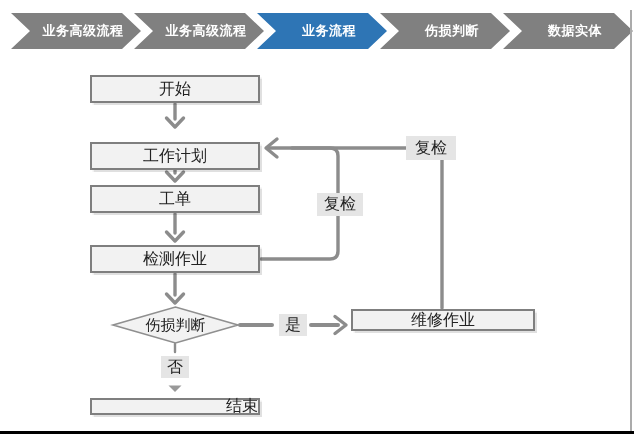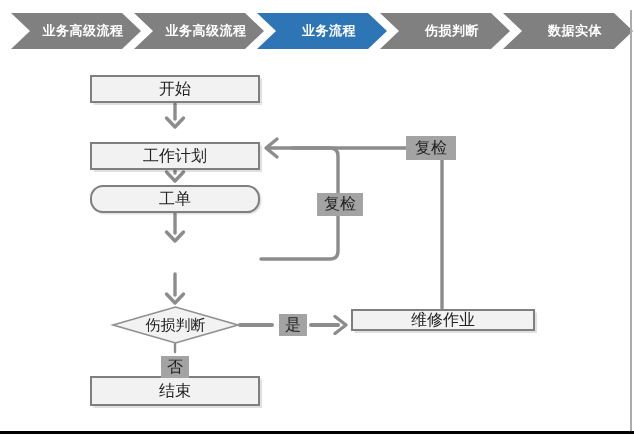--- a/index.html
+++ b/index.html
@@ -40,34 +40,34 @@
   .node {
     position: absolute;
     background: #F2F2F2;
     border: 2px solid #7F7F7F;
     box-shadow: 1.5px 1.5px 1px rgba(0,0,0,0.12);
     display: flex; align-items: center; justify-content: center;
     font-size: 16px; color: #222222;
   }
   .n-start   { left: 90px;  top: 75px;  width: 170px; height: 28px; font-family: Liberation Serif, serif; }
   .n-plan    { left: 90px;  top: 142px; width: 170px; height: 28px; }
-  .n-order   { left: 90px;  top: 185px; width: 170px; height: 28px; border-radius: 13px; }
+  .n-order   { left: 90px;  top: 185px; width: 170px; height: 28px; }
   .n-inspect { left: 90px;  top: 245px; width: 170px; height: 28px; }
-  .n-end     { left: 90px;  top: 376px; width: 170px; height: 30px; }
+  .n-end     { left: 90px;  top: 398px; width: 170px; height: 17px; justify-content: flex-end; }
   .n-repair  { left: 351px; top: 309px; width: 184px; height: 22px; }
 
   .diamond-label {
     position: absolute; left: 113px; top: 307px; width: 125px; height: 36px;
     display: flex; align-items: center; justify-content: center;
     font-size: 15px; color: #222222;
   }
 
   .edge-label {
     position: absolute;
-    background: #a3a3a3;
+    background: #e5e5e5;
     display: flex; align-items: center; justify-content: center;
     font-size: 16px; color: #222222;
   }
   .el-recheck-inner { left: 317px; top: 193px; width: 46px; height: 23px; }
   .el-recheck-outer { left: 406px; top: 136px; width: 50px; height: 24px; }
   .el-yes           { left: 279px; top: 314px; width: 28px; height: 22px; }
   .el-no            { left: 161px; top: 356px; width: 28px; height: 22px; }
 
   
   .bottom-rule { position: absolute; left: 0; top: 431px; width: 634px; height: 3px; background: #000000; }
@@ -131,20 +131,23 @@
 
   <div class="node n-start">
     <span>开始</span>
   </div>
   <div class="node n-plan">
     <span>工作计划</span>
   </div>
   <div class="node n-order">
     <span>工单</span>
   </div>
+  <div class="node n-inspect">
+    <span>检测作业</span>
+  </div>
   <div class="diamond-label">
     <span>伤损判断</span>
   </div>
   <div class="node n-repair">
     <span>维修作业</span>
   </div>
   <div class="node n-end">
     <span>结束</span>
   </div>
 

